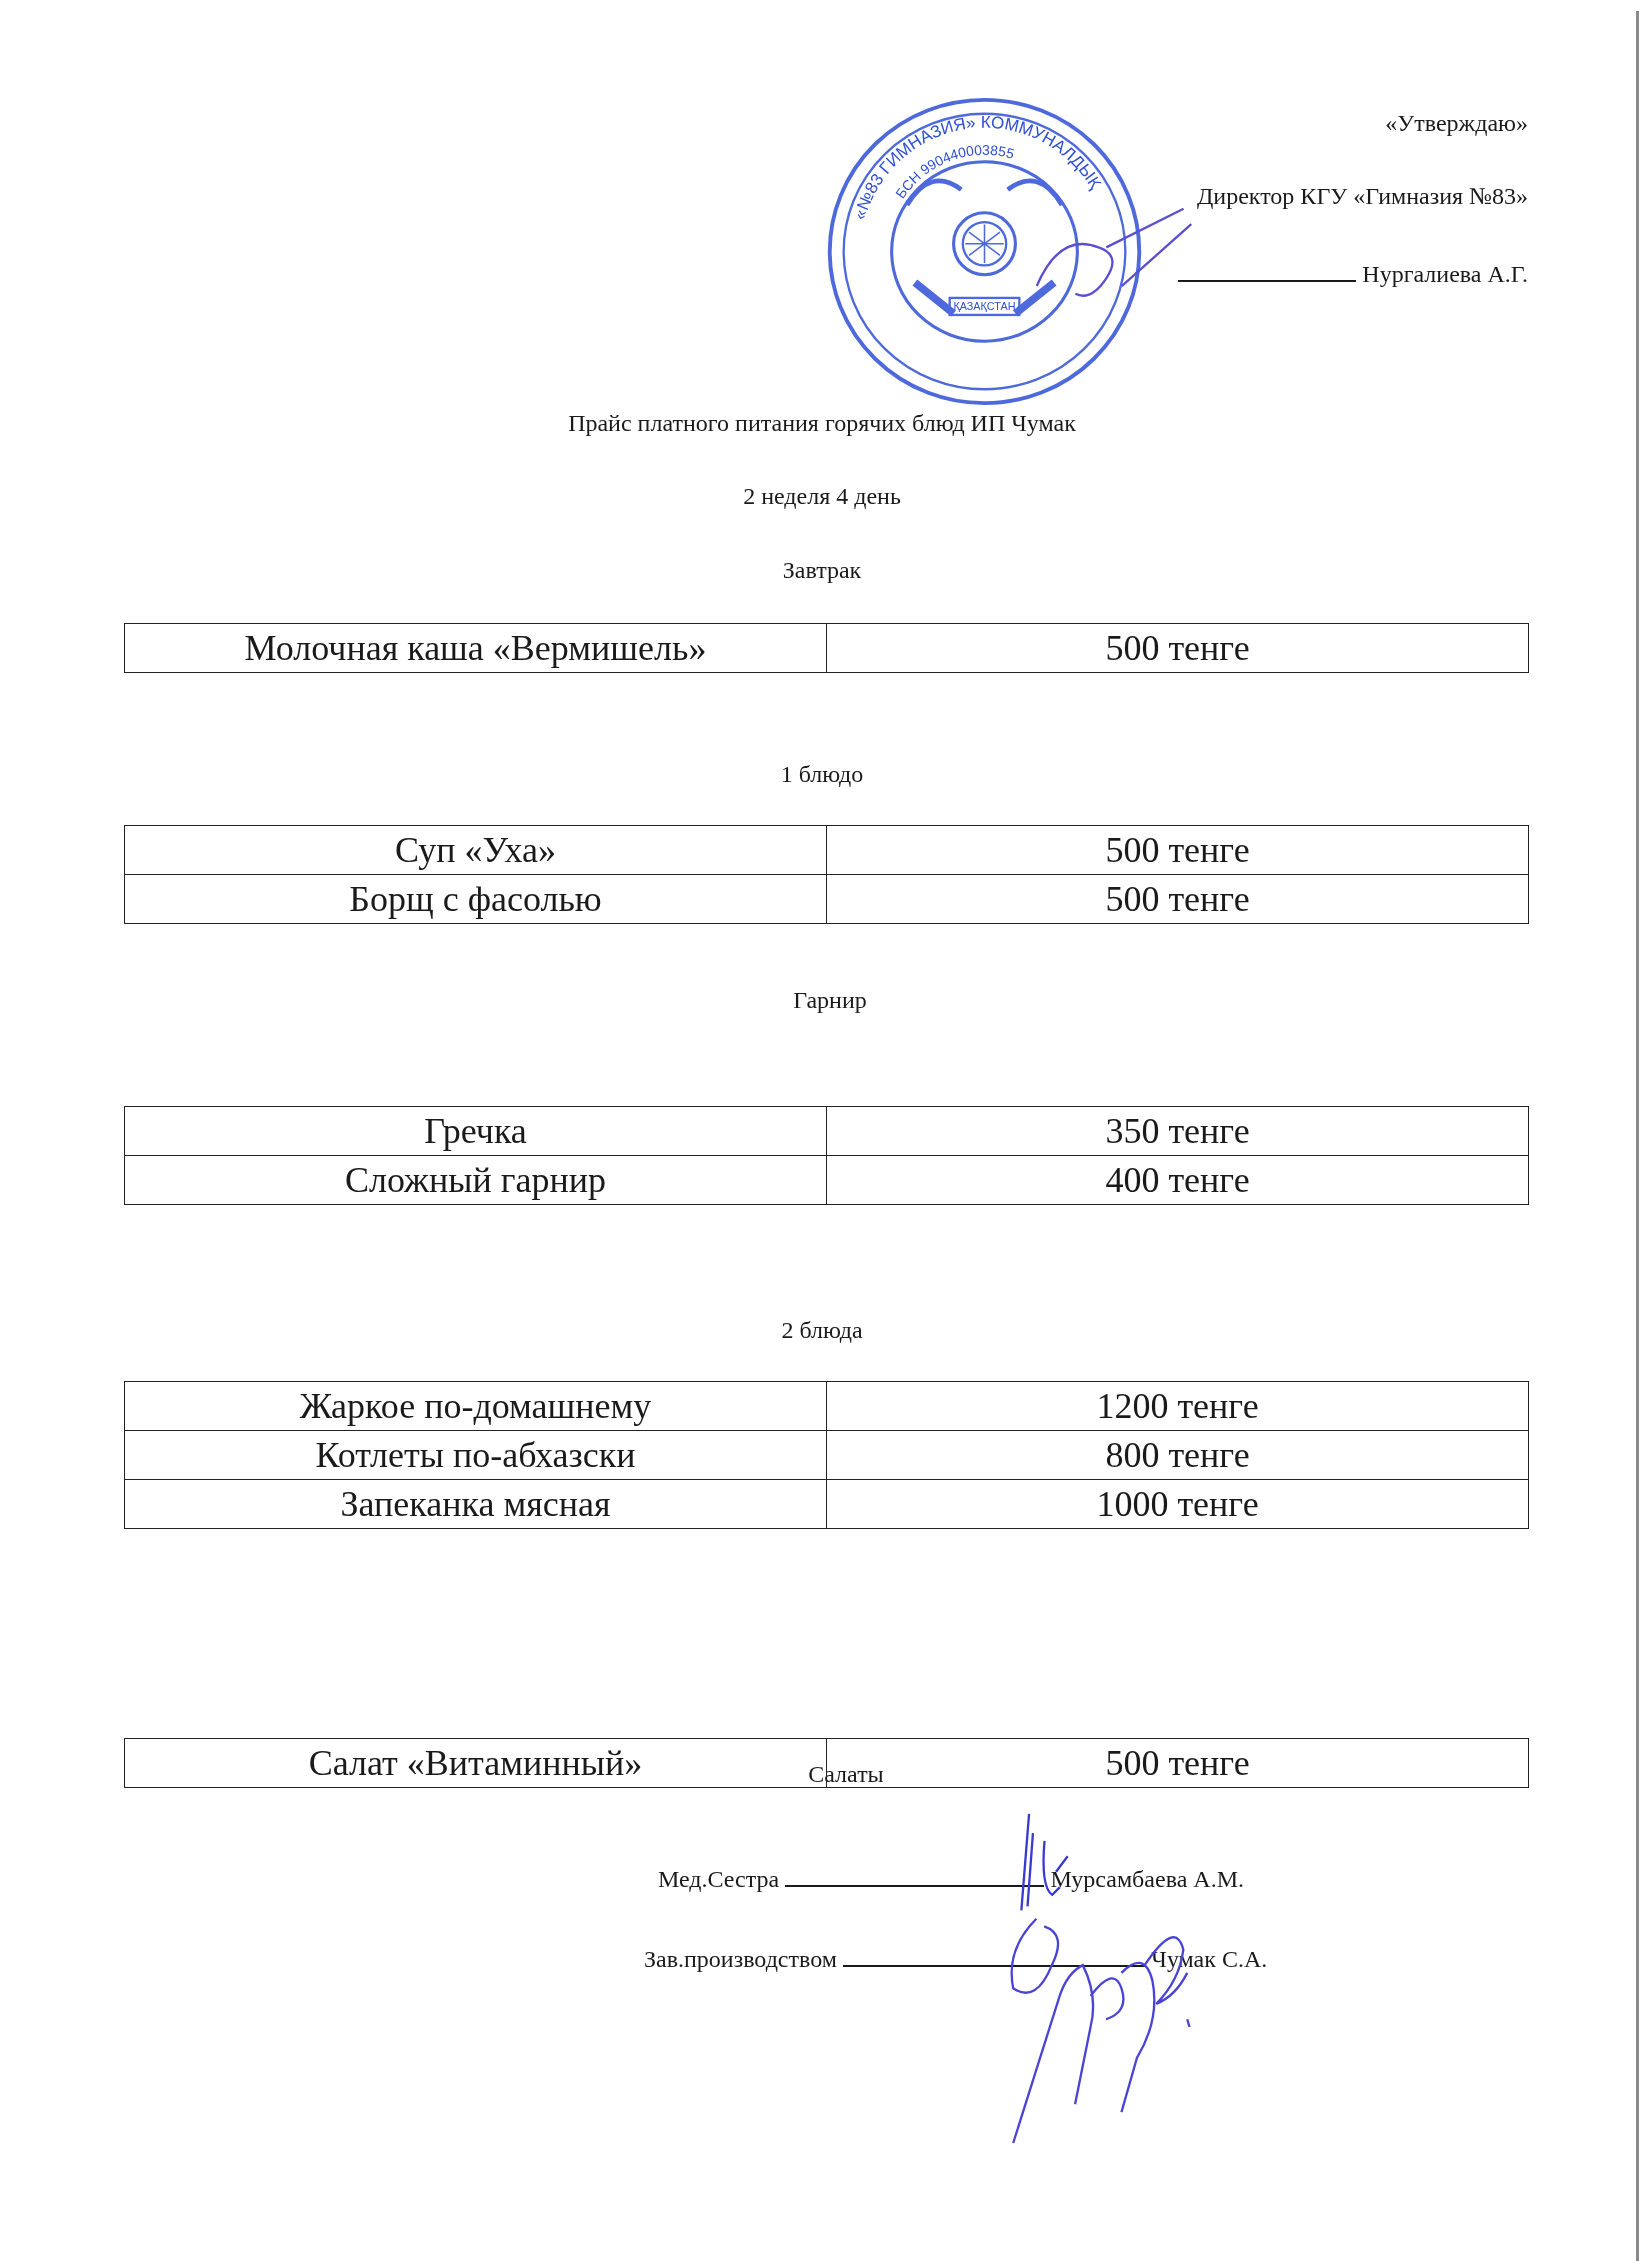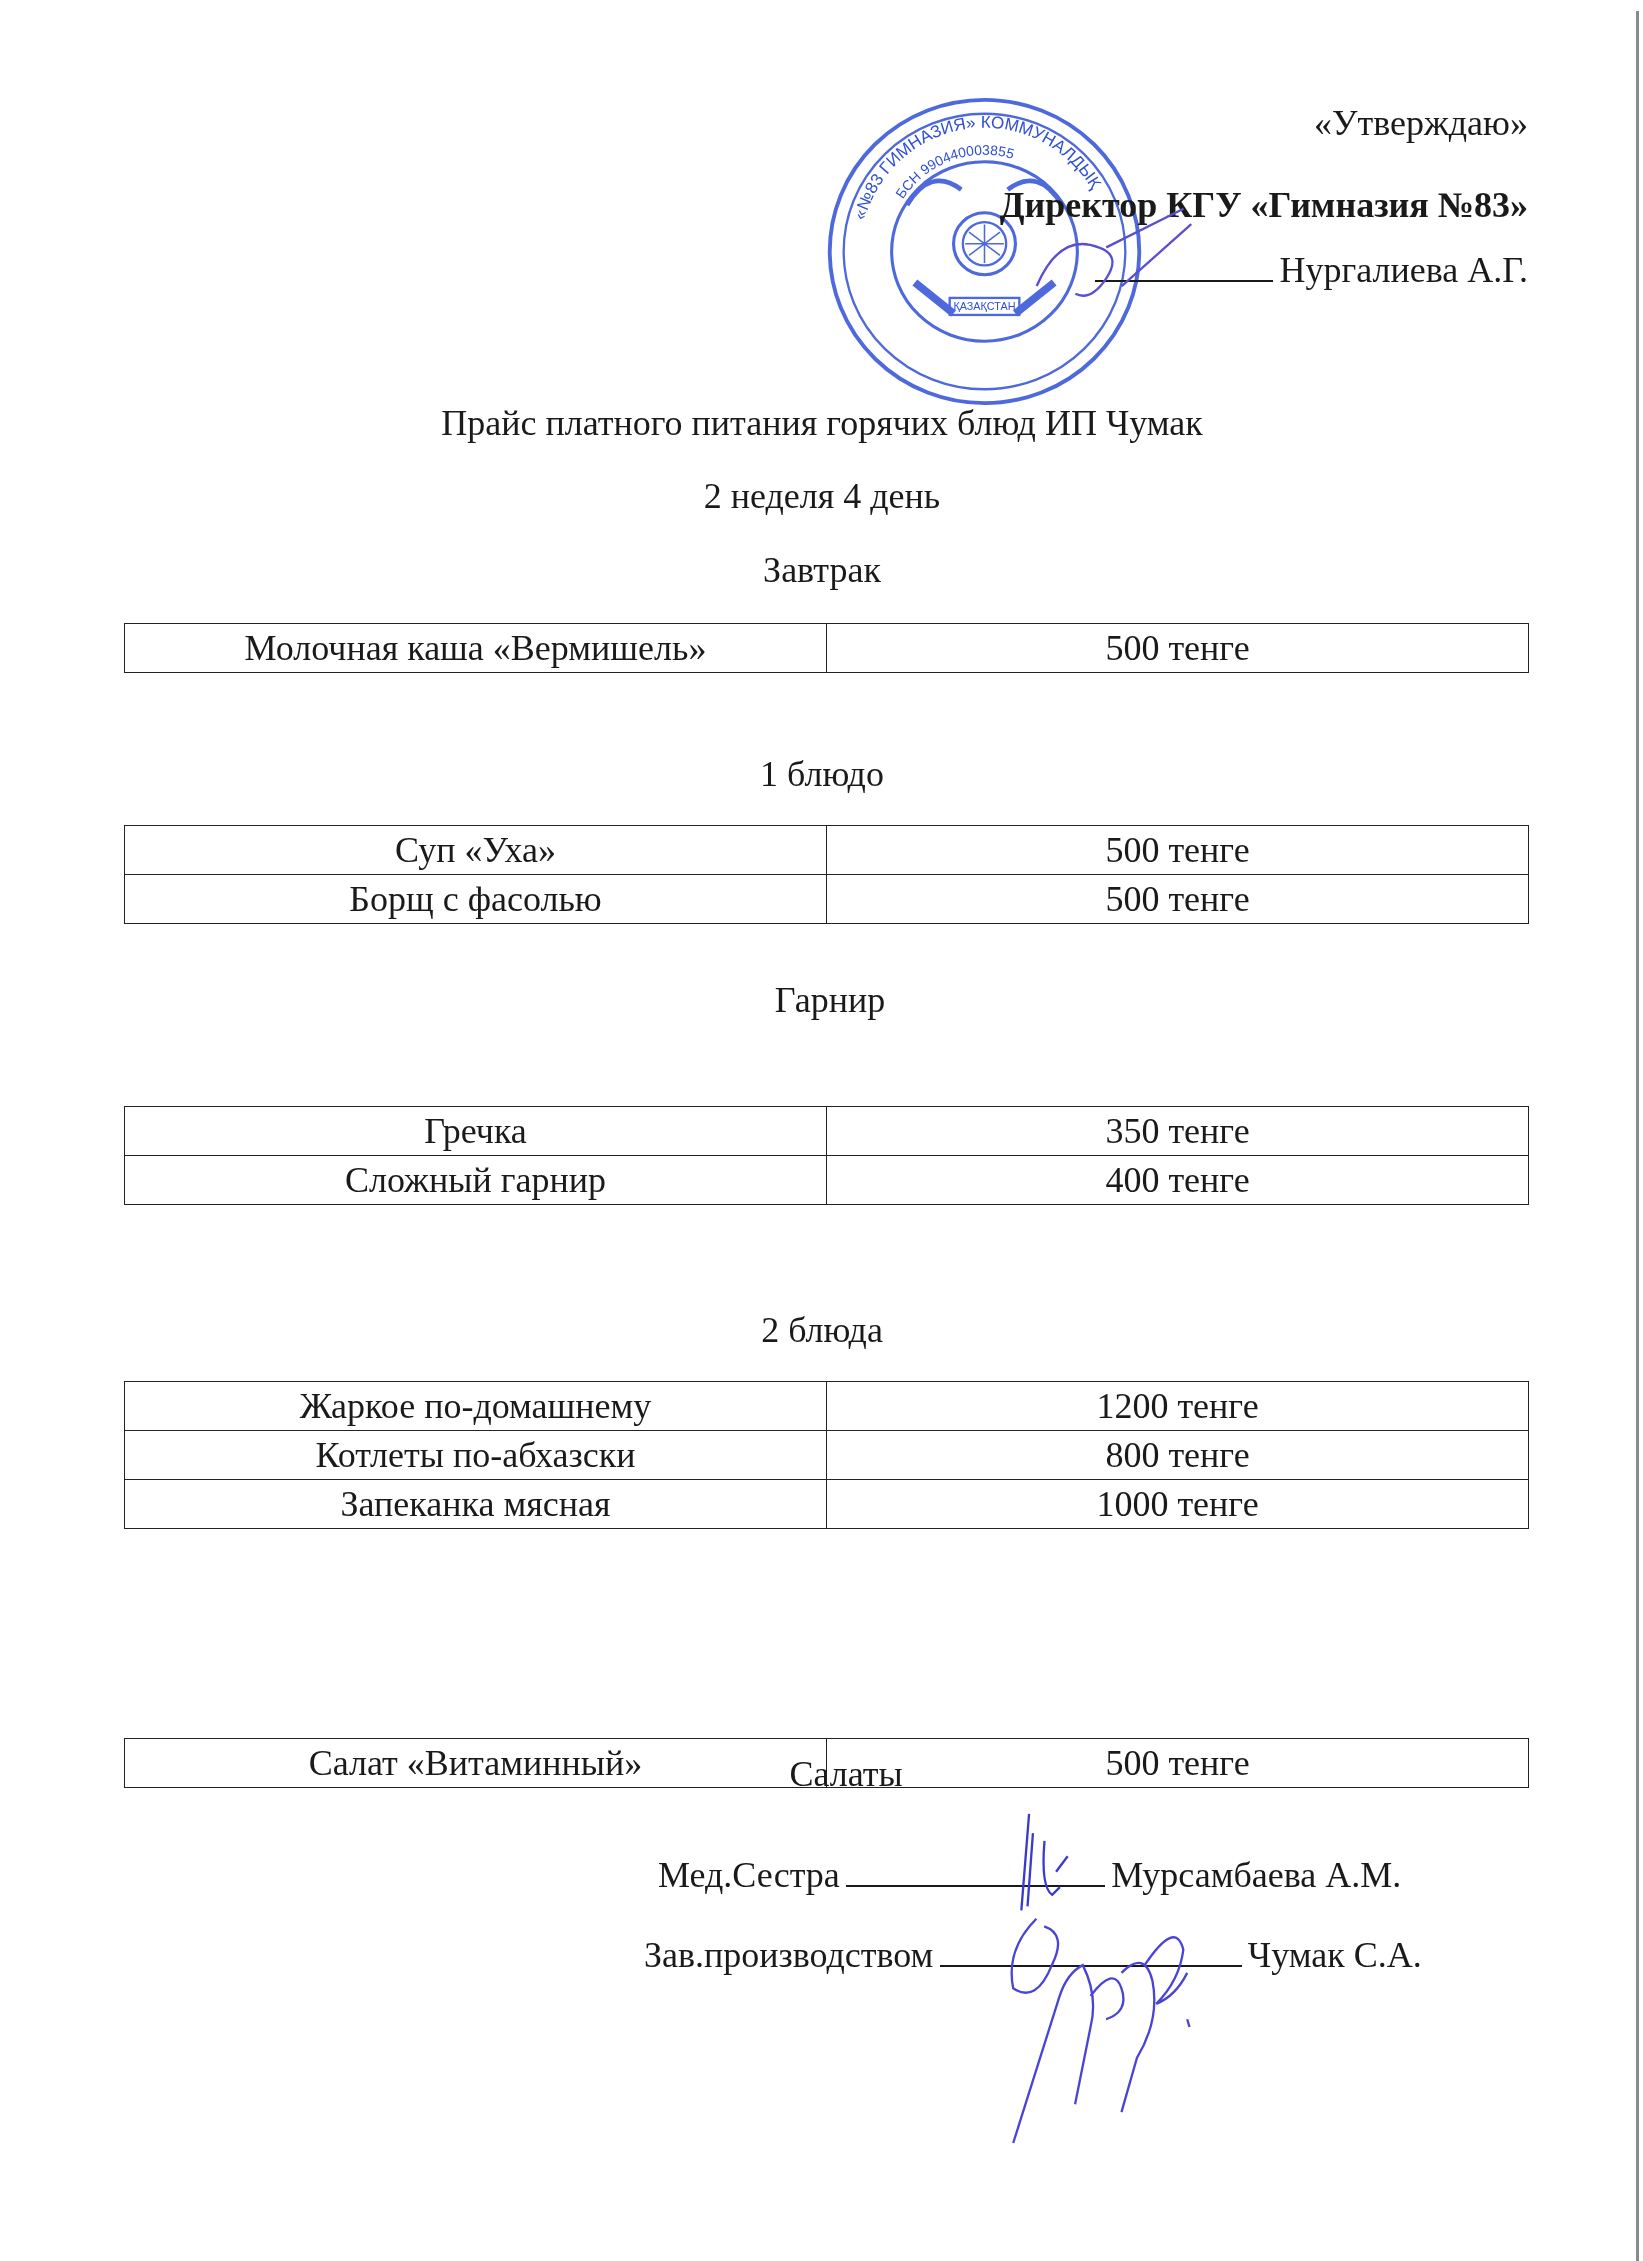--- a/index.html
+++ b/index.html
@@ -1,19 +1,19 @@
 <!DOCTYPE html>
 <html style="font-size:12.4px"><head>
 <meta charset="utf-8">
 <style>
   html, body { margin:0; padding:0; background:#ffffff; }
   body { width:1644px; height:2261px; position:relative; overflow:hidden;
          font-family:"Liberation Serif", "DejaVu Serif", serif; color:#1a1a1a; }
   .edge-line { position:absolute; left:1636px; top:10.8px; width:3.1px; height:2250px; background:#8a8a8a; }
-  .line { position:absolute; font-size:36px; line-height:43px; white-space:nowrap; }
+  .line { position:absolute; font-size:24px; line-height:43px; white-space:nowrap; }
   .right { right:116px; text-align:right; }
   .center { left:0; width:1644px; text-align:center; }
   .sig-line { display:inline-block; border-bottom:2.3px solid #1a1a1a; height:31px; vertical-align:baseline; margin:0 6.2px; }
   table.price { position:absolute; left:124px; width:1405px; border-collapse:collapse; font-size:36px; }
   table.price td { border:1.5px solid #222; height:48px; padding:0; text-align:center; line-height:46px; width:50%; }
   table.price td:first-child { width:709px; }
   .stamp { position:absolute; left:822px; top:89px; width:325px; height:325px; }
   .sig { position:absolute; }
 </style>
 </head>
@@ -38,21 +38,21 @@
       <path id="arcTop" d="M50 210 A160 160 0 0 1 370 210"></path>
     </defs>
   <text font-size="22" fill="#2f4fd6" font-family="Liberation Sans, sans-serif"><textPath href="#arcTop" startOffset="8%">«№83 ГИМНАЗИЯ» КОММУНАЛДЫҚ</textPath></text>
   <defs>
       <path id="arcIn" d="M85 210 A125 125 0 0 1 335 210"></path>
     </defs>
   <text font-size="18" fill="#2f4fd6" font-family="Liberation Sans, sans-serif"><textPath href="#arcIn" startOffset="18%">БСН 990440003855</textPath></text>
 </svg>
 
 <div class="line right" style="top:102px;">«Утверждаю»</div>
-<div class="line right" style="top:184px;font-weight:bold;">Директор КГУ «Гимназия №83»</div>
+<div class="line right" style="top:175px;">Директор КГУ «Гимназия №83»</div>
 <div class="line right" style="top:249px;">
   <span class="sig-line" style="width:178px;"></span><span>Нургалиева А.Г.</span>
 </div>
 <svg class="sig" style="left:1029px;top:201px;" width="170" height="116" viewBox="0 0 220 150">
   <path d="M10 110 Q40 40 90 60 Q120 70 100 100 Q80 130 60 120 M100 60 L200 10 M120 110 L210 30" stroke="#5a4fd0" stroke-width="3" fill="none"></path>
 </svg>
 
 <div class="line center" style="top:402px;">Прайс платного питания горячих блюд ИП Чумак</div>
 <div class="line center" style="top:475px;">2 неделя 4 день</div>
 

